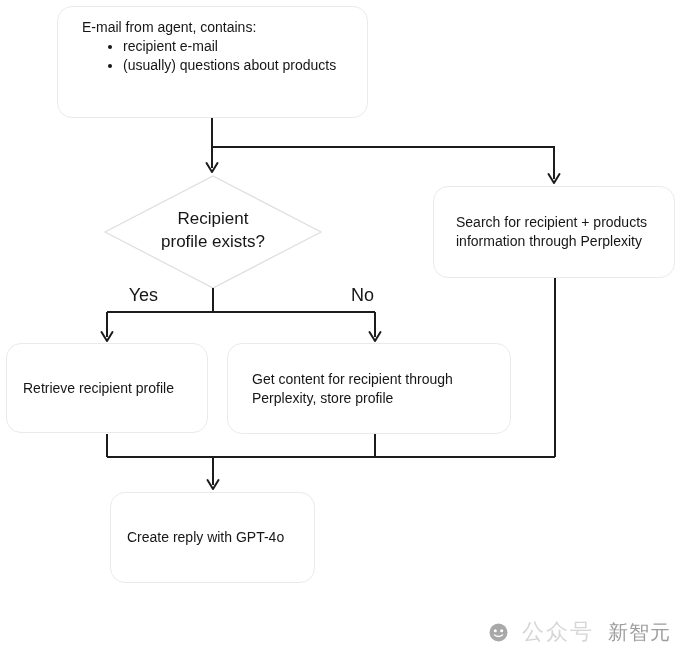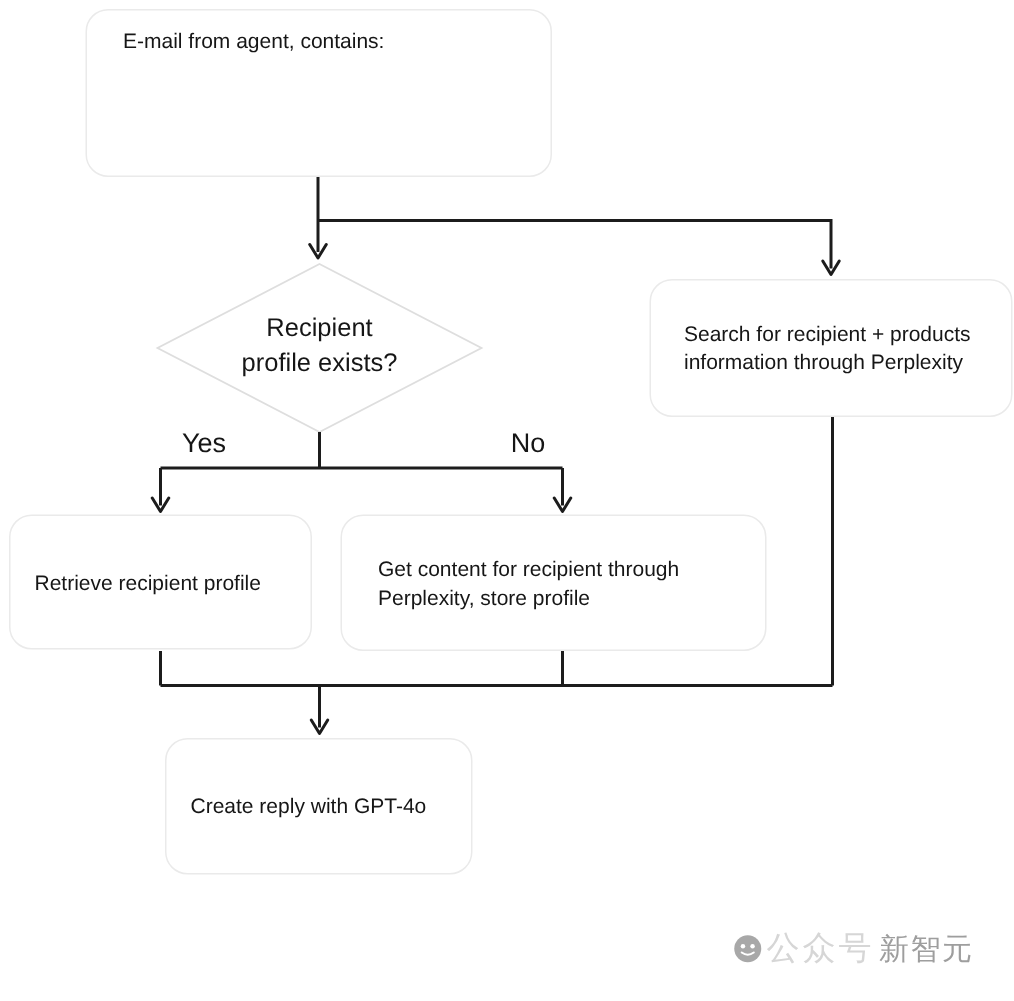--- a/index.html
+++ b/index.html
@@ -31,32 +31,32 @@
   .node-email li{padding-left:0;}
   .node-search{left:433px;top:186px;width:242px;height:92px;padding:0 14px 0 22px;}
   .node-retrieve{left:6px;top:343px;width:202px;height:90px;padding:0 16px;}
   .node-getcontent{left:227px;top:343px;width:284px;height:91px;padding:0 20px 0 24px;}
   .node-create{left:110px;top:492px;width:205px;height:91px;padding:0 16px;}
   .decision-text{
     position:absolute;z-index:1;left:153px;top:208px;width:120px;
     text-align:center;font-size:17px;line-height:1.35;color:var(--text);
   }
   .branch-label{
-    position:absolute;z-index:1;width:44px;text-align:center;
+    position:absolute;z-index:1;width:44px;text-align:right;
     font-size:18px;color:var(--text);
   }
   .branch-yes{left:114px;top:285px;}
   .branch-no{left:330px;top:285px;}
   .caption{
     position:absolute;z-index:3;left:0;right:0;top:625px;text-align:center;
     font-family:"Liberation Serif",serif;font-size:25px;color:var(--caption);
   }
   .watermark{
     position:absolute;z-index:2;left:489px;top:619px;height:26px;
-    display:flex;align-items:center;gap:3px;white-space:nowrap;
+    display:flex;align-items:center;gap:14px;white-space:nowrap;
   }
   .watermark .wm-source{font-size:22px;color:var(--watermark_source);letter-spacing:2px;}
   .watermark .wm-brand{font-size:20px;color:var(--watermark_brand);letter-spacing:1px;}
 </style>
 </head>
 <body>
 
 <div class="page">
 
   <svg class="connector-layer" width="676" height="667" viewBox="0 0 676 667">
@@ -82,20 +82,24 @@
     <path class="connector" d="M375,434 L375,457"></path>
     <path class="connector" d="M555,278 L555,457"></path>
     <path class="connector" d="M107,457 L555,457"></path>
 
     <path class="connector" d="M213,457 L213,485"></path>
     <path class="arrowhead" d="M207.5,480 L213,489 L218.5,480"></path>
   </svg>
 
   <div class="node node-email">
     <div>E-mail from agent, contains:</div>
+    <ul>
+      <li>recipient e-mail</li>
+      <li>(usually) questions about products</li>
+    </ul>
   </div>
 
   <div class="decision-text">Recipient profile exists?</div>
 
   <div class="node node-search">
     <span>Search for recipient + products information through Perplexity</span>
   </div>
 
   <div class="branch-label branch-yes">Yes</div>
   <div class="branch-label branch-no">No</div>

